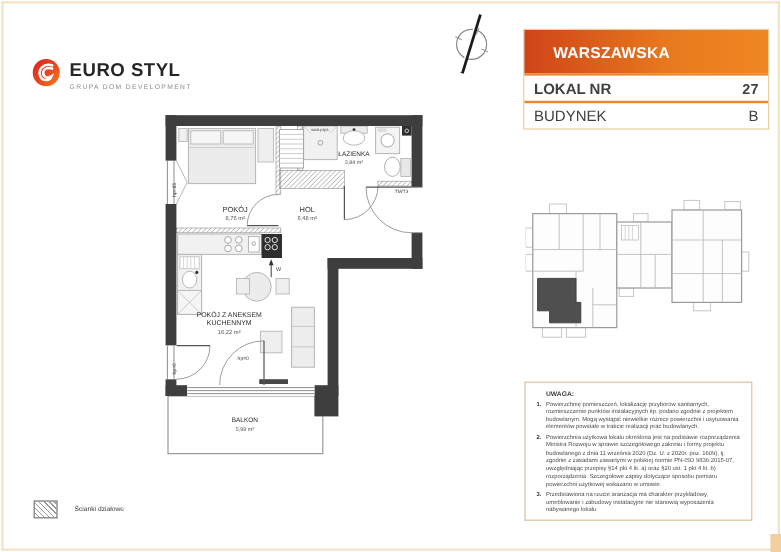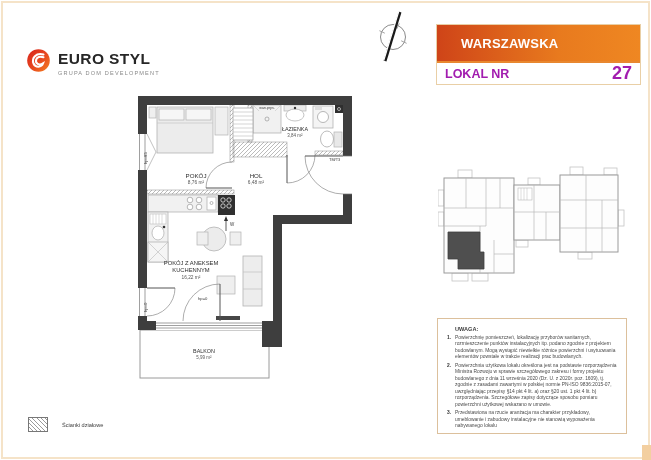--- a/index.html
+++ b/index.html
@@ -16,24 +16,24 @@
 
   
   .compass{position:absolute;left:372px;top:8px;z-index:2;}
 
   
   .info-table{position:absolute;left:436px;top:24px;width:203px;border:1px solid #e9cfa6;z-index:2;background:#fff;}
   .it-header{height:36px;display:flex;align-items:center;padding-left:24px;
              background:linear-gradient(90deg,#cf4418 0%,#e87a1e 60%,#ef8722 100%);
              color:#ffffff;font-weight:700;font-size:13px;letter-spacing:.2px;}
   .it-row{height:21px;display:flex;align-items:center;justify-content:space-between;
-          padding:0 8px;border-top:2px solid #e8872f;font-size:12.5px;color:#a21caf;}
+          padding:0 8px;border-top:2px solid #e8872f;font-size:12.5px;color:#404040;}
   .it-row:first-of-type{border-top:none;}
   .strong{font-weight:700;}
-  .big{font-size:18px;}
+  .big{font-size:12px;}
 
   
   .plan{position:absolute;left:112px;top:90px;width:250px;height:320px;z-index:2;}
   .plan svg{position:absolute;left:0;top:0;}
   .rlabel{position:absolute;text-align:center;color:#2f2f2f;line-height:1.2;}
   .rname{font-size:6.2px;}
   .rarea{font-size:4.8px;color:#555;margin-top:1px;}
   .sm .rname{font-size:5.4px;}
   .sm .rarea{font-size:4.5px;}
   .tiny{position:absolute;font-size:4.2px;color:#3a3a3a;white-space:nowrap;}
@@ -88,20 +88,24 @@
     <line x1="24.8" y1="20.8" x2="27.3" y2="15.4" stroke="#999" stroke-width="0.9"></line>
     <line x1="13" y1="53" x2="28" y2="4" stroke="#1a1a1a" stroke-width="3"></line>
     <line x1="11.8" y1="52.2" x2="26.8" y2="3.2" stroke="#ffffff" stroke-width="1.2"></line>
   </svg>
 
   <div class="info-table">
     <div class="it-header">WARSZAWSKA</div>
     <div class="it-row">
       <span class="strong">LOKAL NR</span>
       <span class="strong big">27</span>
+    </div>
+    <div class="it-row">
+      <span>BUDYNEK</span>
+      <span>B</span>
     </div>
   </div>
 
   <div class="plan">
     <svg width="250" height="320" viewBox="0 0 250 320">
       <defs>
         <pattern id="hatch" width="4" height="4" patternUnits="userSpaceOnUse">
           <path d="M0 4 L4 0" stroke="#8d8d8d" stroke-width="0.6"></path>
         </pattern>
       </defs>

